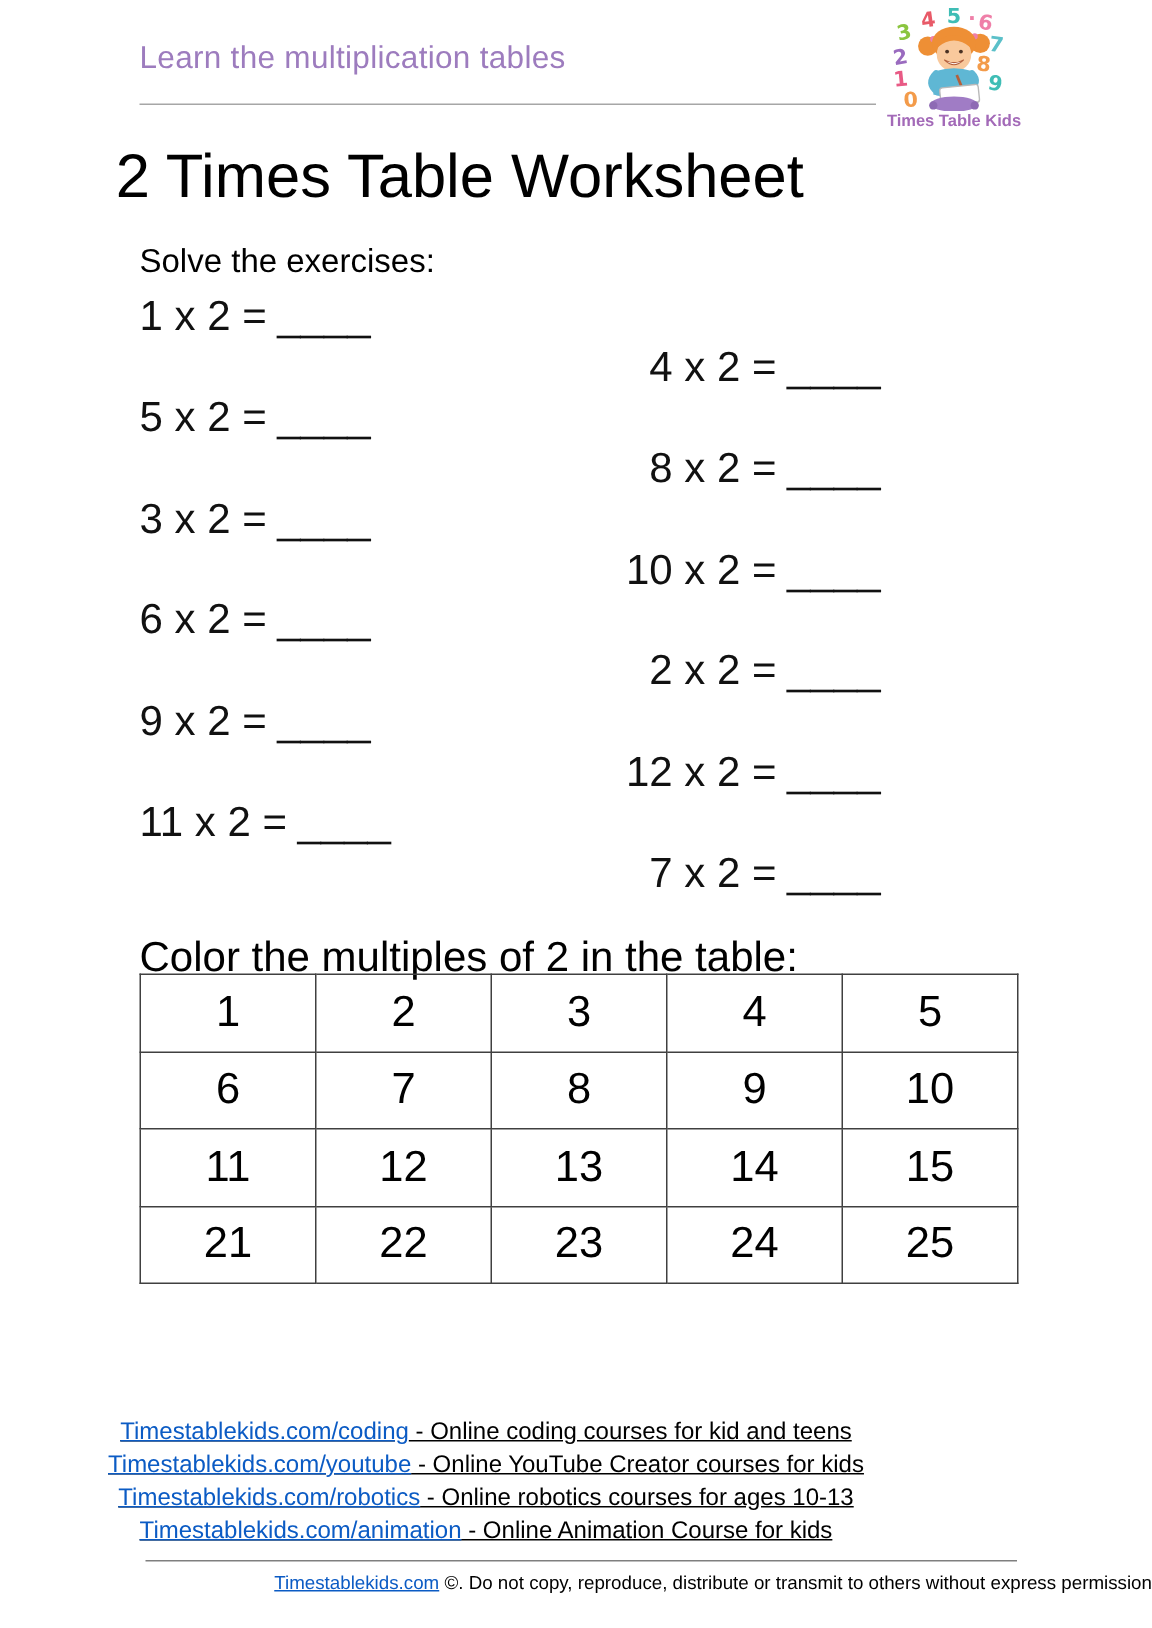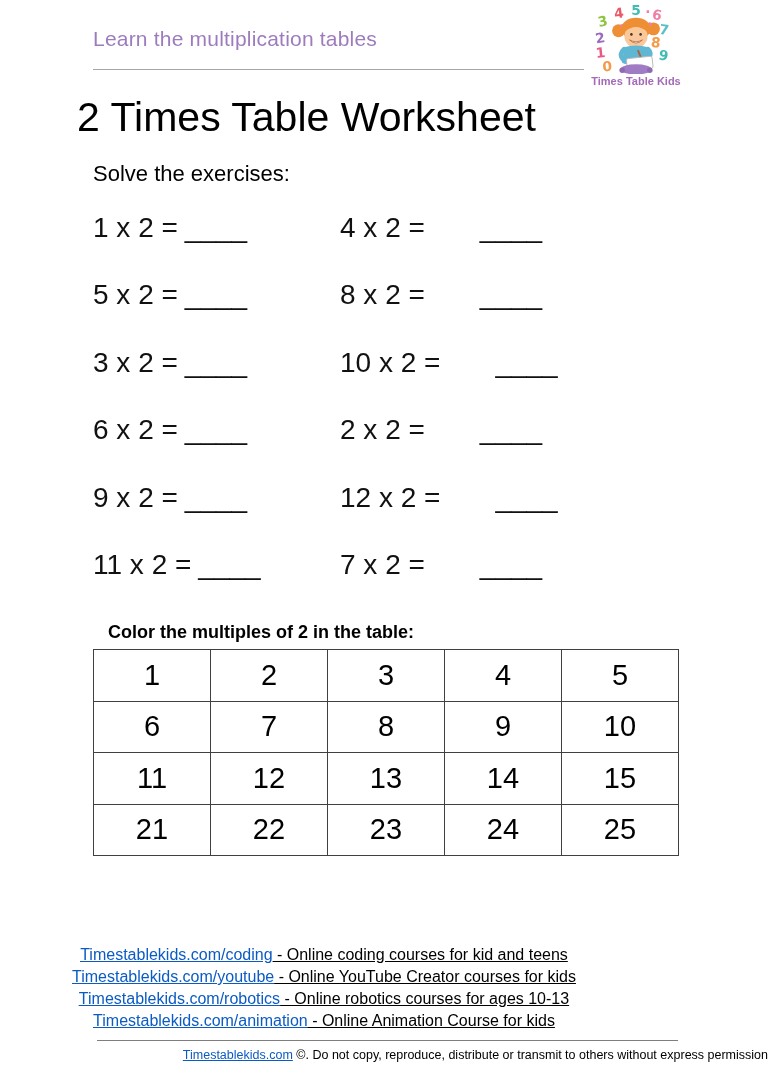--- a/index.html
+++ b/index.html
@@ -44,31 +44,31 @@
   }
   
   .ex-heading{
     position:absolute;left:93px;top:161px;
     font-size:22px;color:#000;
   }
   .exercises{
     position:absolute;left:93px;top:194px;width:494px;
   }
   .ex-row{
-    display:grid;grid-template-columns:1fr 1fr;
+    display:grid;grid-template-columns:1fr;
     height:67.5px;align-items:center;
   }
   .ex-cell{display:flex;align-items:baseline;font-size:28px;}
   .ex-cell.left{justify-content:flex-start;}
-  .ex-cell.right{justify-content:flex-start;gap:48px;}
+  .ex-cell.right{justify-content:flex-end;}
   .ex-blank{margin-left:7px;letter-spacing:0;white-space:pre;}
   
   .tbl-heading{
-    position:absolute;left:108px;top:622px;
-    font-size:18px;color:#000;font-weight:bold;
+    position:absolute;left:93px;top:622px;
+    font-size:28px;color:#000;
   }
   table.multiples{
     position:absolute;left:93px;top:649px;width:586px;
     border-collapse:collapse;table-layout:fixed;
   }
   table.multiples td{
     border:1px solid var(--tborder);
     height:51.5px;text-align:center;vertical-align:middle;
     font-size:29px;color:#000;
   }

